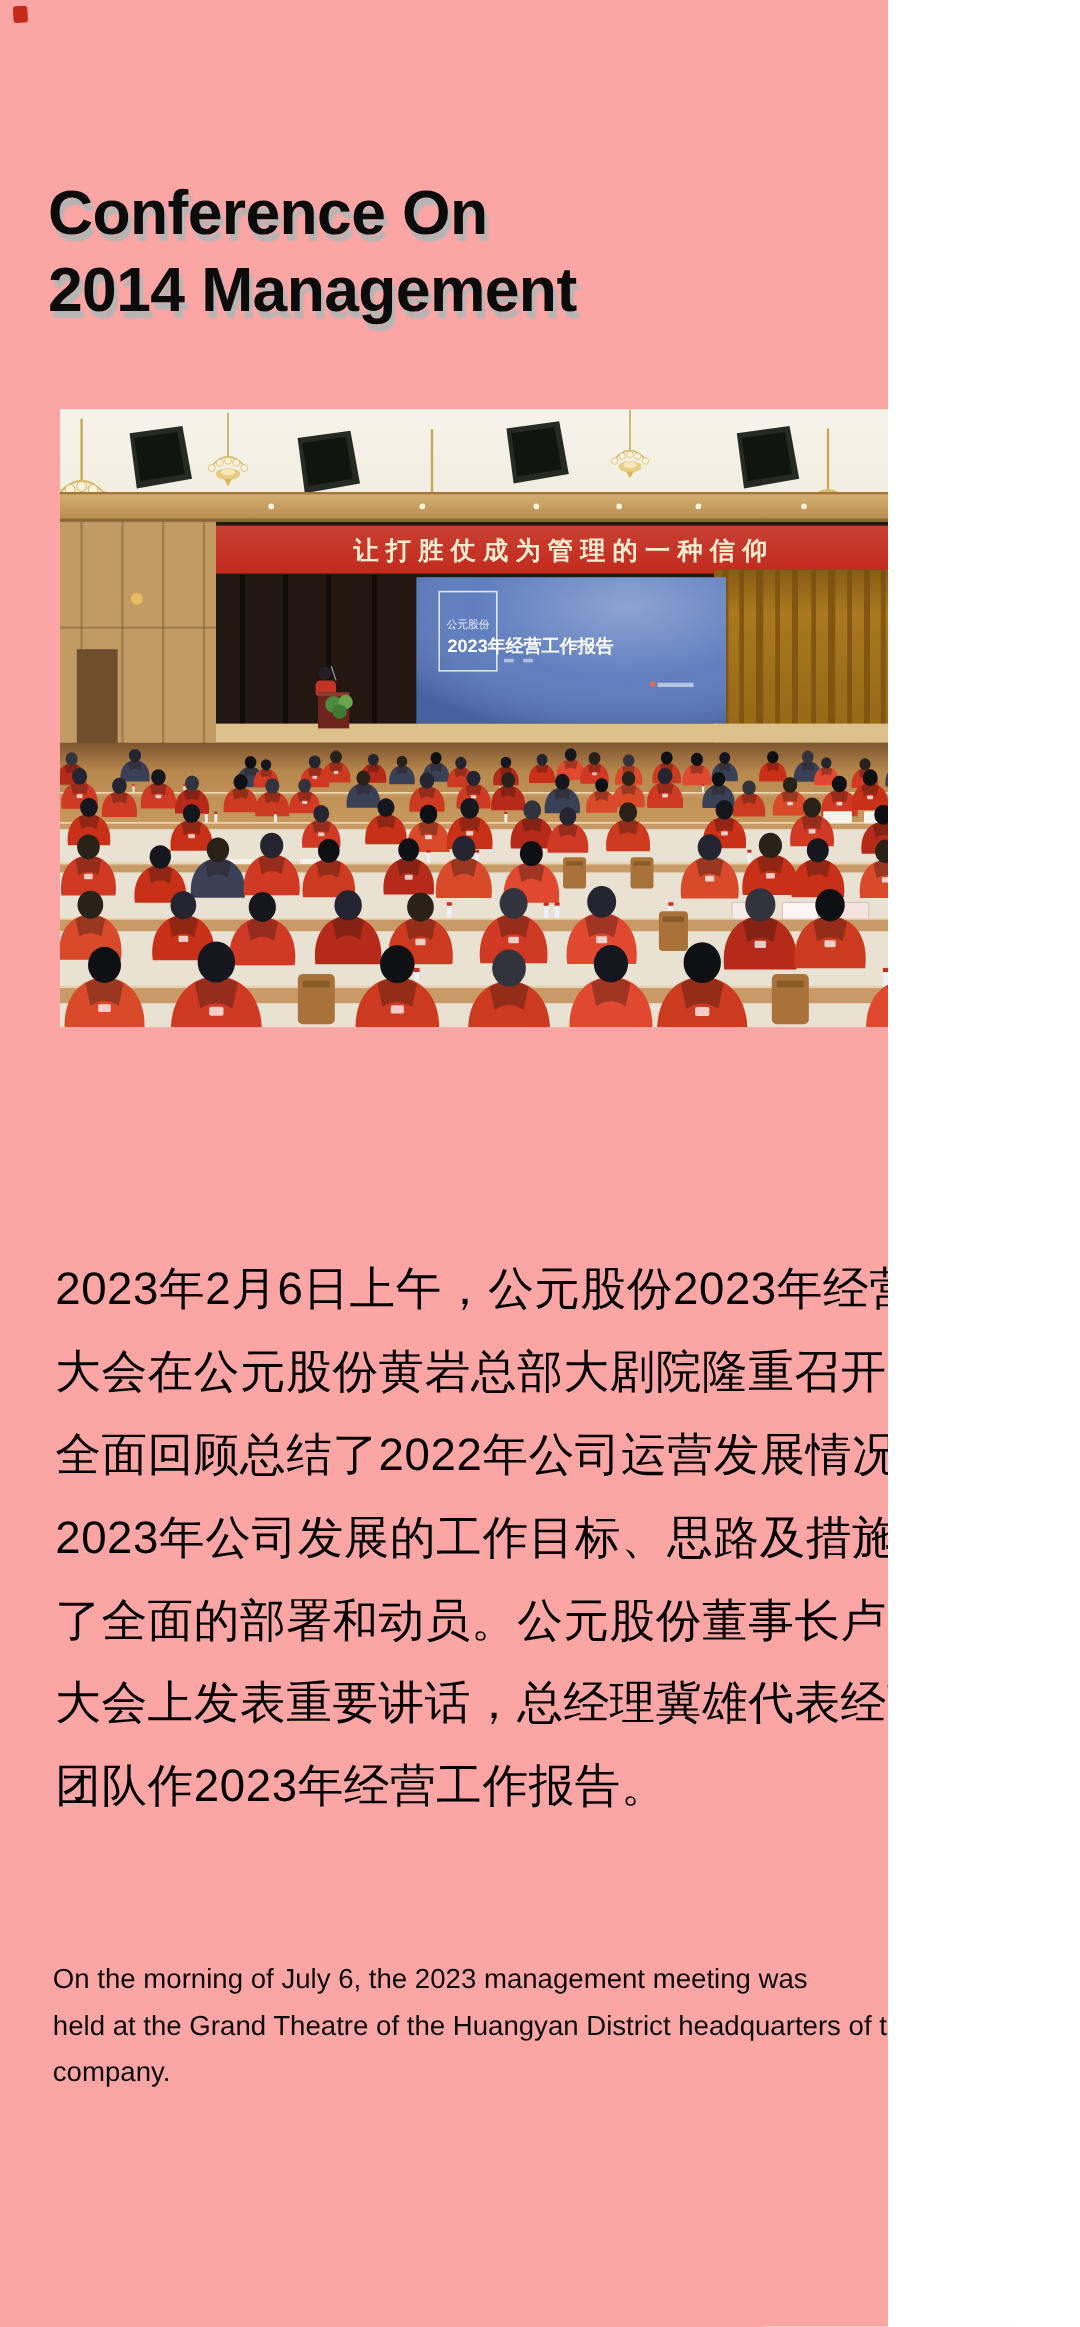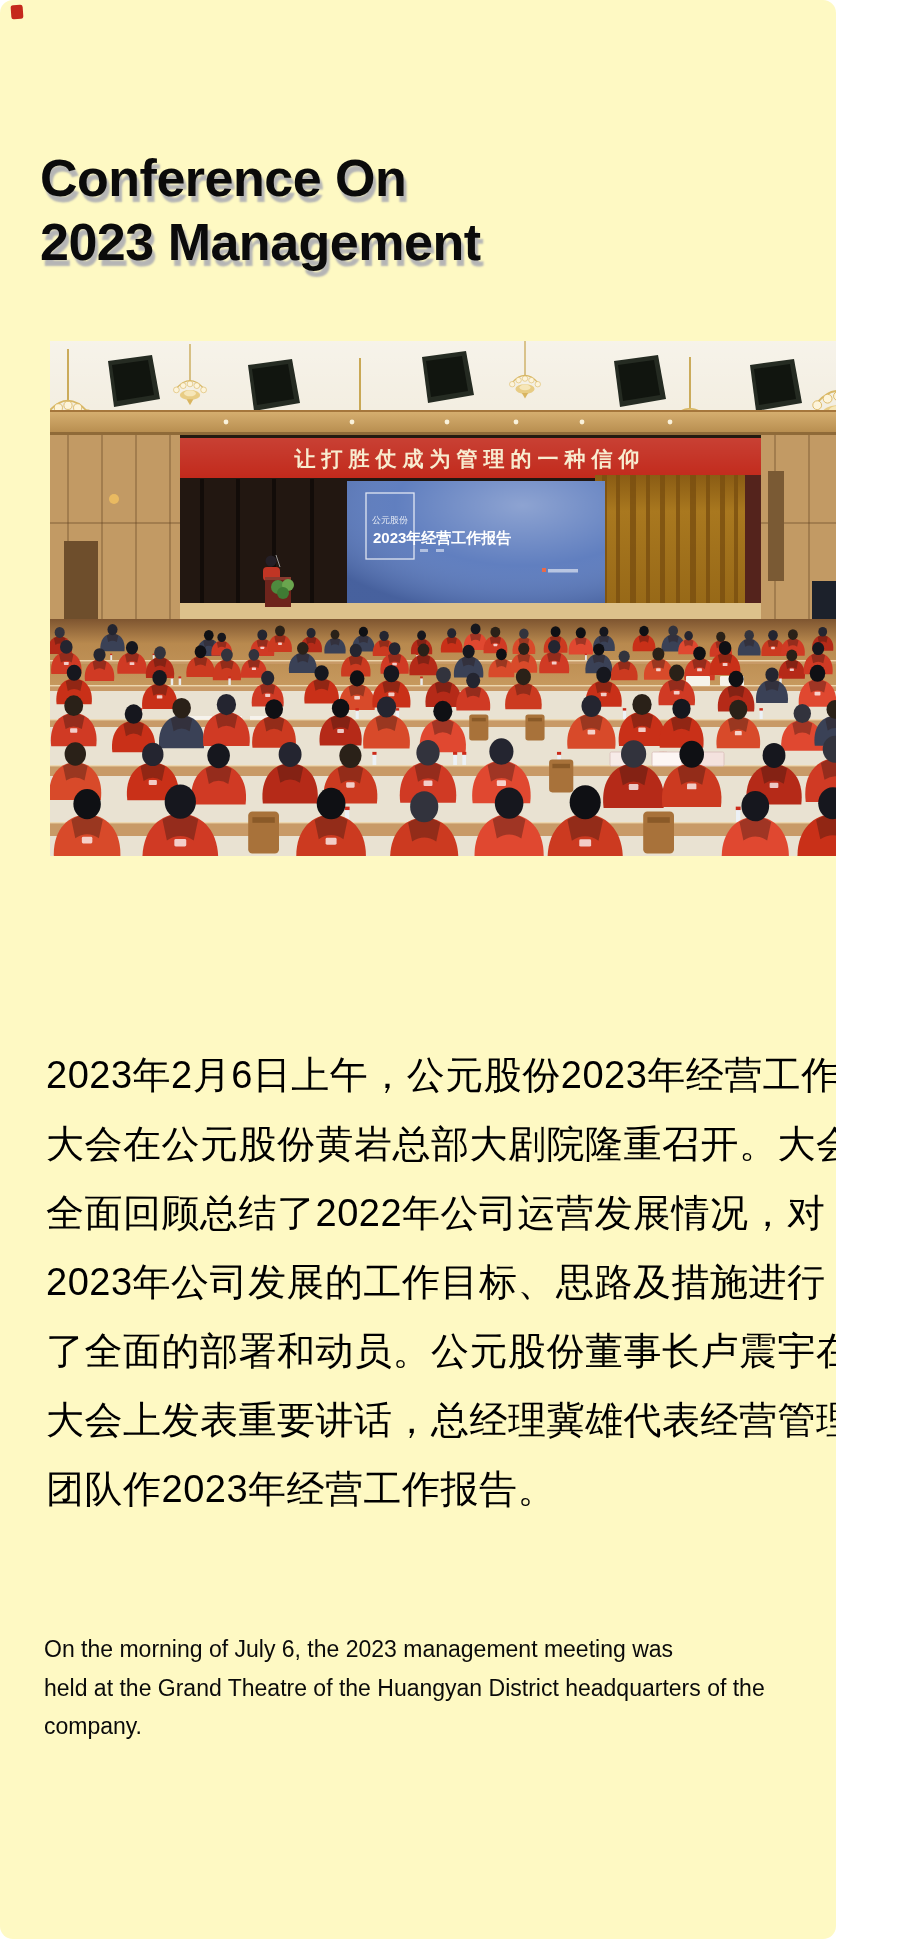--- a/index.html
+++ b/index.html
@@ -1,18 +1,18 @@
 <!DOCTYPE html>
 <html><head>
 <meta charset="utf-8">
 <style>
   html,body{margin:0;padding:0;background:#ffffff;}
   .page{
-    position:relative;width:836px;height:1939px;background:#fef9c3;
-    overflow:hidden;font-family:"Liberation Sans",sans-serif;border-radius:13px;
+    position:relative;width:740px;height:1939px;background:#fca5a5;
+    overflow:hidden;font-family:"Liberation Sans",sans-serif;
   }
   .corner-mark{position:absolute;left:10px;top:4px;width:16px;height:18px;}
   .title{
     position:absolute;left:40px;top:146px;margin:0;
     font-family:"Liberation Sans",sans-serif;font-weight:700;
     font-size:52px;line-height:64px;letter-spacing:-0.5px;color:#0b0b0b;
     text-shadow:3px 6px 2px #b5b5b5;
   }
   .title span{display:block;}
   .photo{
@@ -35,21 +35,21 @@
 <body>
 
 <div class="page">
 
   <svg class="corner-mark" width="16" height="18" viewBox="0 0 16 18">
     <rect x="1" y="1" width="12" height="14" rx="2.5" transform="rotate(-4 7 8)" fill="#c5291c"></rect>
   </svg>
 
   <h1 class="title">
     <span>Conference On</span>
-    <span>2023 Management</span>
+    <span>2014 Management</span>
   </h1>
 
   <figure class="photo">
     <svg width="802" height="515" viewBox="0 0 802 515">
       <defs>
         <linearGradient id="gWood" x1="0" y1="0" x2="0" y2="1">
           <stop offset="0" stop-color="#d8b172"></stop>
             <stop offset="1" stop-color="#b48a4c"></stop>
         </linearGradient>
         <linearGradient id="gSheen" x1="0" y1="0" x2="0" y2="1">

